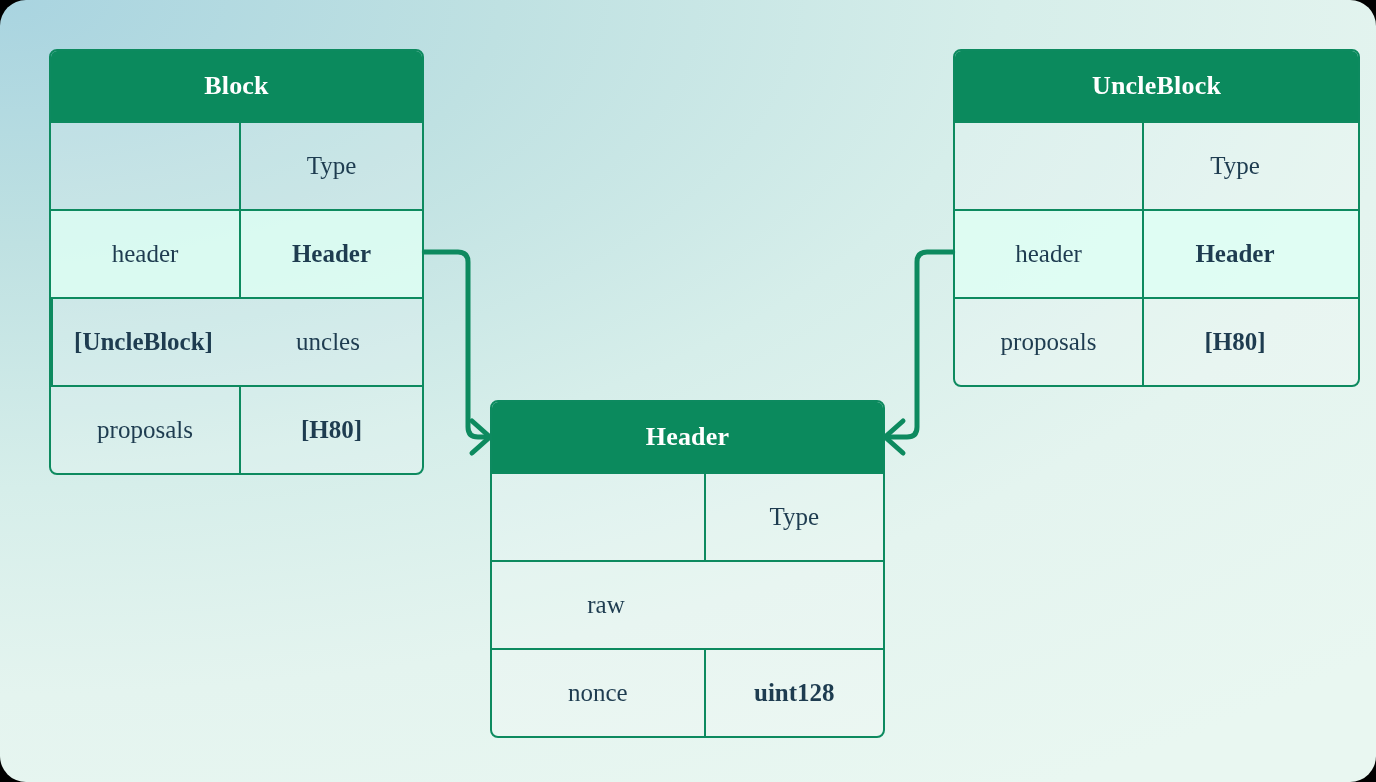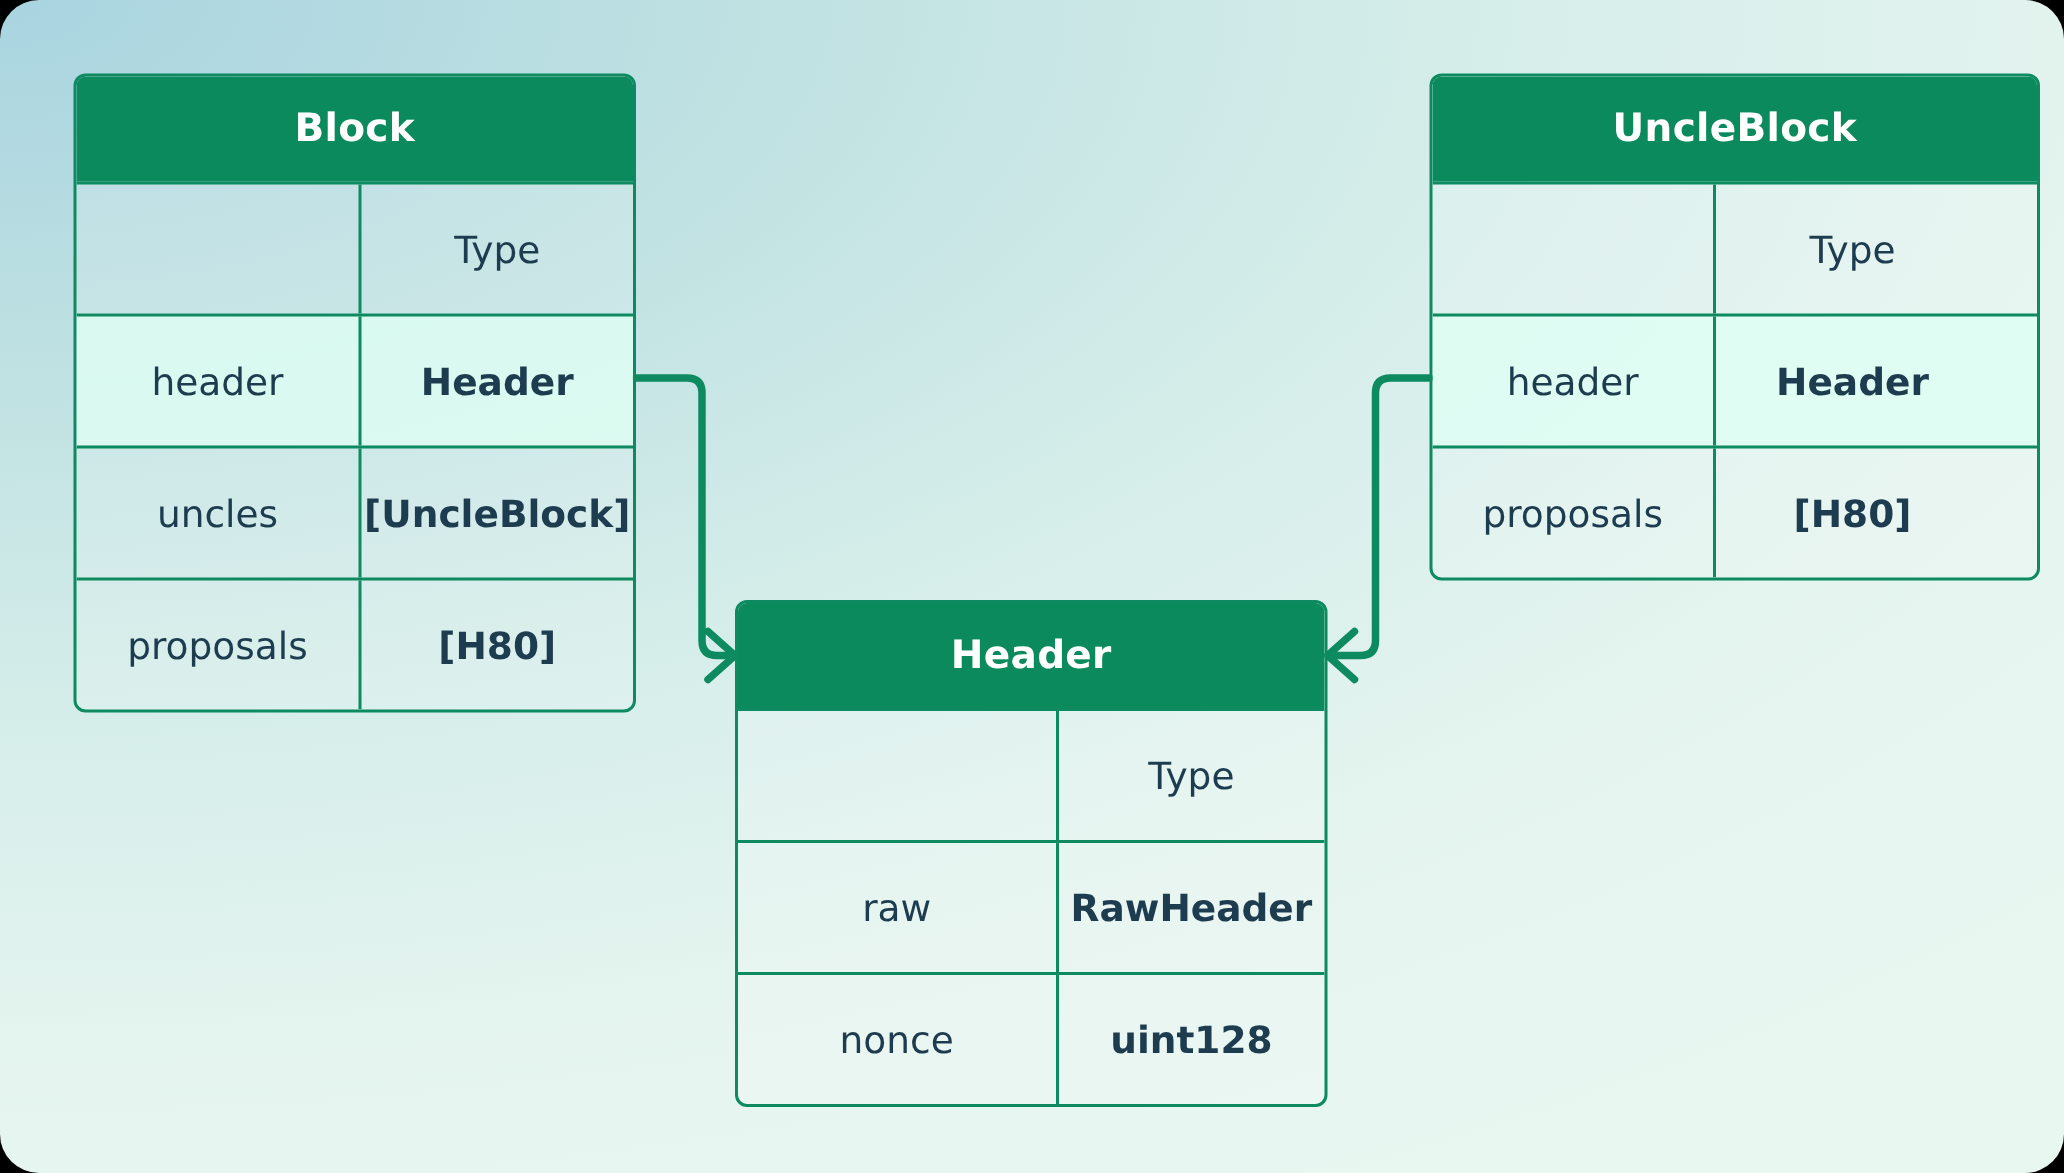--- a/index.html
+++ b/index.html
@@ -29,20 +29,21 @@
     height: 782px;
     pointer-events: none;
   }
   .entity {
     position: absolute;
     box-sizing: border-box;
     border: 2px solid #0d8a5f;
     border-radius: 8px;
     overflow: hidden;
     background: rgba(255,255,255,0.16);
+    font-family: Liberation Serif, serif;
   }
   .entity-title {
     background: #0b8a5d;
     color: #ffffff;
     font-size: 26px;
     font-weight: bold;
     letter-spacing: 0.2px;
     display: flex;
     align-items: center;
     justify-content: center;
@@ -111,22 +112,22 @@
     <div class="entity-title">Block</div>
     <div class="row header-row">
       <div class="cell name"></div>
       <div class="cell type">Type</div>
     </div>
     <div class="row highlight">
       <div class="cell name">header</div>
       <div class="cell type">Header</div>
     </div>
     <div class="row">
+      <div class="cell type">[UncleBlock]</div>
       <div class="cell name">uncles</div>
-      <div class="cell type">[UncleBlock]</div>
     </div>
     <div class="row">
       <div class="cell name">proposals</div>
       <div class="cell type">[H80]</div>
     </div>
   </div>
 
   <div class="entity" id="entity-uncleblock">
     <div class="entity-title">UncleBlock</div>
     <div class="row header-row">
@@ -144,21 +145,20 @@
   </div>
 
   <div class="entity" id="entity-header">
     <div class="entity-title">Header</div>
     <div class="row header-row">
       <div class="cell name"></div>
       <div class="cell type">Type</div>
     </div>
     <div class="row">
       <div class="cell name">raw</div>
-      <div class="cell type">RawHeader</div>
     </div>
     <div class="row">
       <div class="cell name">nonce</div>
       <div class="cell type">uint128</div>
     </div>
   </div>
 
 </div>
 
 </body></html>

